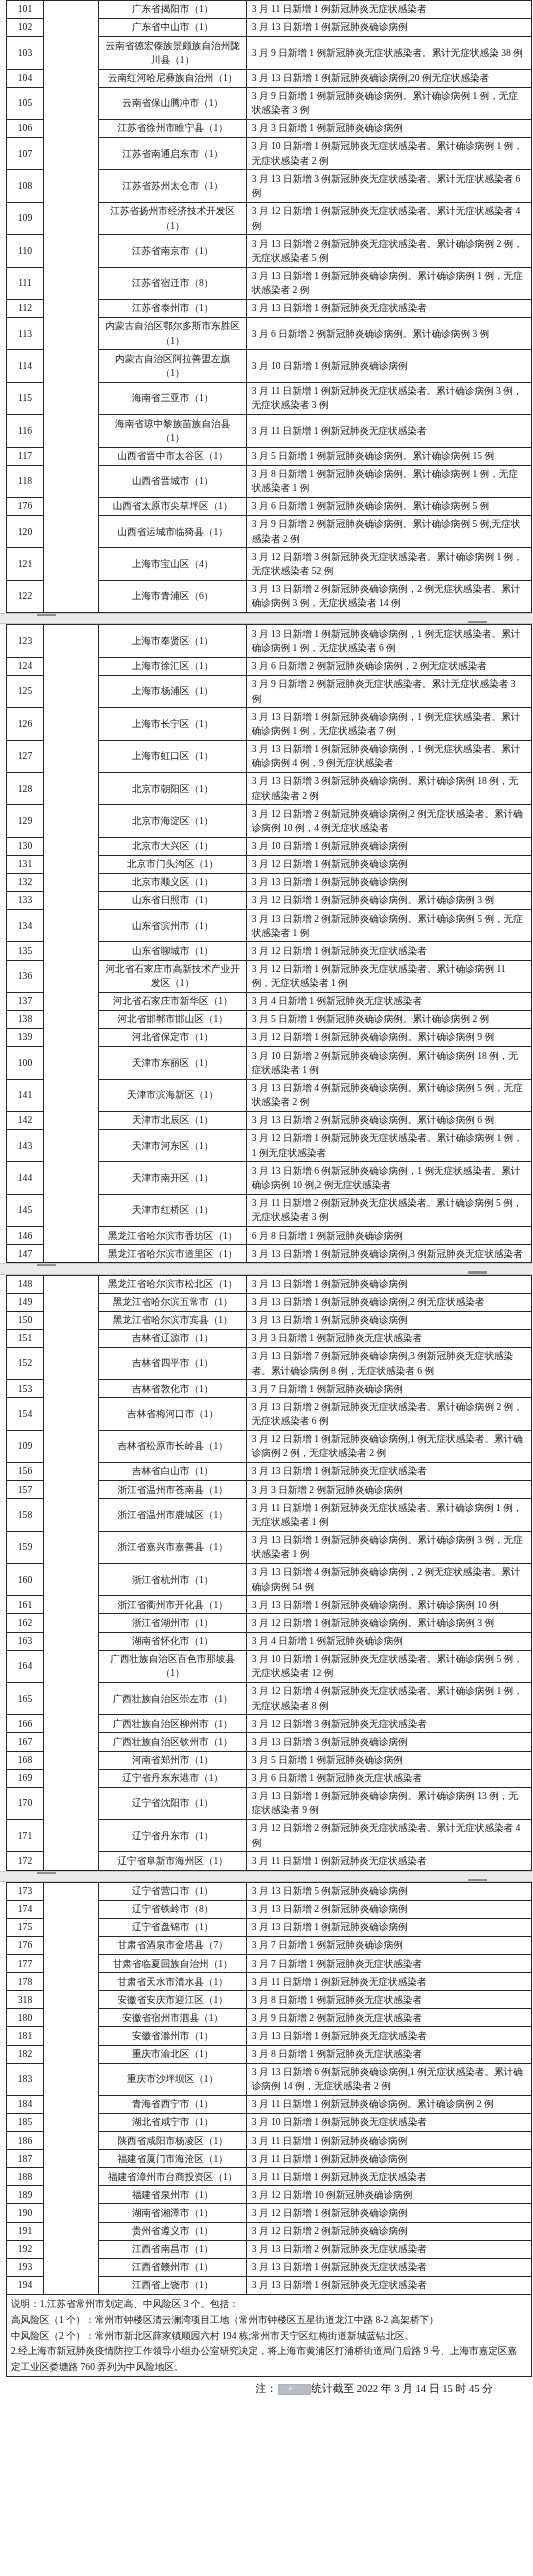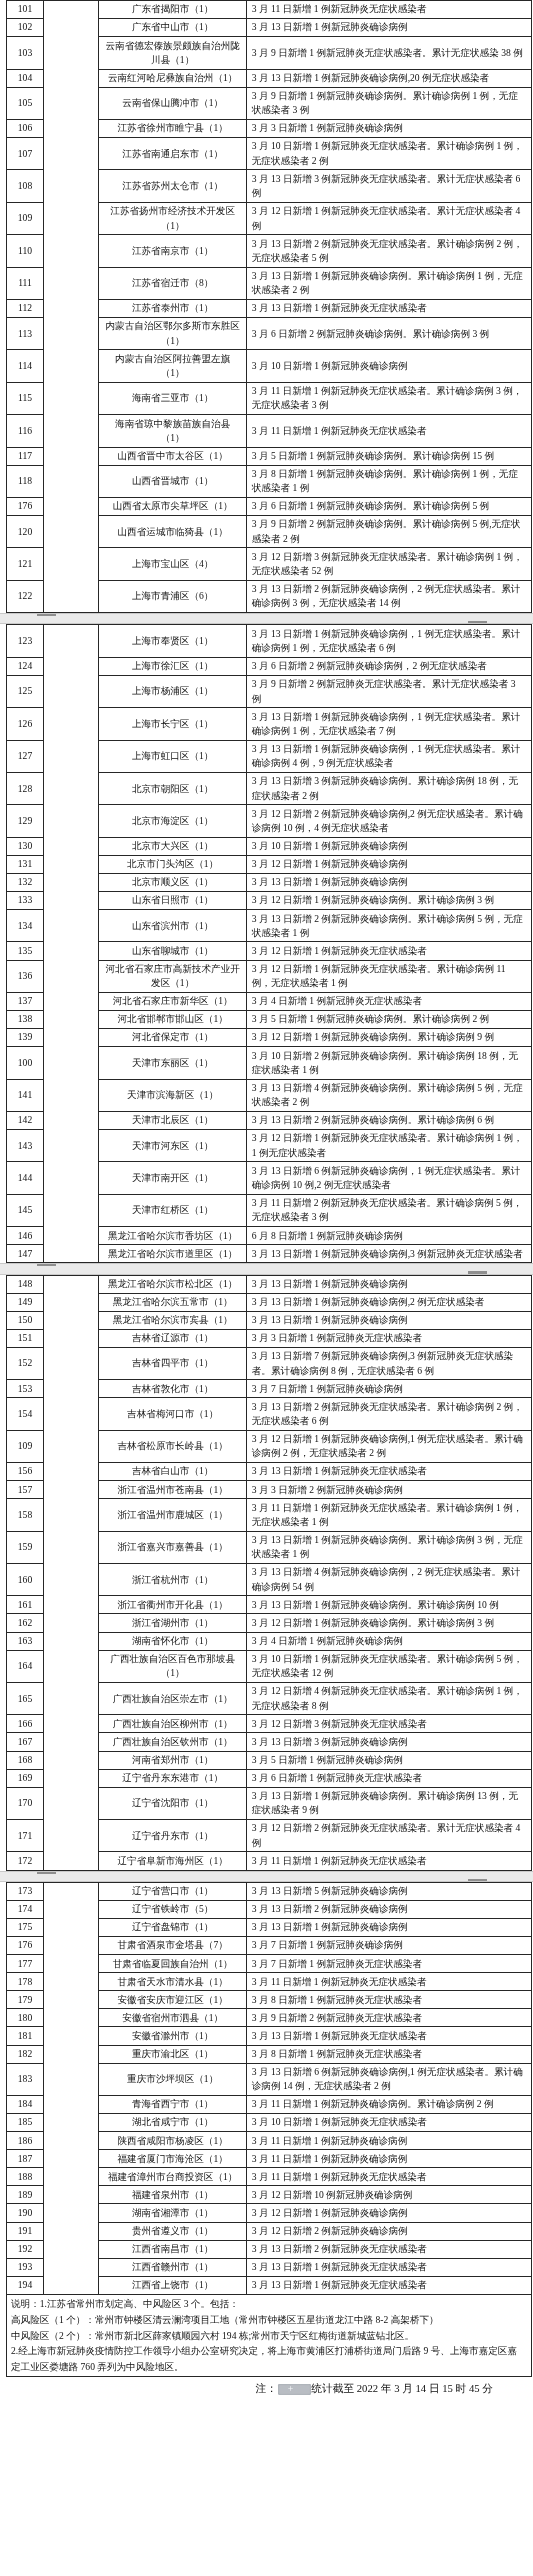--- a/index.html
+++ b/index.html
@@ -452,21 +452,21 @@
   <table class="sec">
     <tbody>
         <tr>
     <td class="c-num">173</td>
     <td class="c-empty" rowspan="22"></td>
           <td class="c-region">辽宁省营口市（1）</td>
     <td class="c-desc">3 月 13 日新增 5 例新冠肺炎确诊病例</td>
   </tr>
         <tr>
     <td class="c-num">174</td>
-    <td class="c-region">辽宁省铁岭市（5）</td>
+    <td class="c-region">辽宁省铁岭市（8）</td>
     <td class="c-desc">3 月 13 日新增 2 例新冠肺炎确诊病例</td>
   </tr>
         <tr>
     <td class="c-num">175</td>
     <td class="c-region">辽宁省盘锦市（1）</td>
     <td class="c-desc">3 月 13 日新增 1 例新冠肺炎确诊病例</td>
   </tr>
         <tr>
     <td class="c-num">176</td>
     <td class="c-region">甘肃省酒泉市金塔县（7）</td>
@@ -476,21 +476,21 @@
     <td class="c-num">177</td>
     <td class="c-region">甘肃省临夏回族自治州（1）</td>
     <td class="c-desc">3 月 7 日新增 1 例新冠肺炎无症状感染者</td>
   </tr>
         <tr>
     <td class="c-num">178</td>
     <td class="c-region">甘肃省天水市清水县（1）</td>
     <td class="c-desc">3 月 11 日新增 1 例新冠肺炎无症状感染者</td>
   </tr>
         <tr>
-    <td class="c-num">179</td>
+    <td class="c-num">318</td>
     <td class="c-region">安徽省安庆市迎江区（1）</td>
     <td class="c-desc">3 月 8 日新增 1 例新冠肺炎无症状感染者</td>
   </tr>
         <tr>
     <td class="c-num">180</td>
     <td class="c-region">安徽省宿州市泗县（1）</td>
     <td class="c-desc">3 月 9 日新增 2 例新冠肺炎无症状感染者</td>
   </tr>
         <tr>
     <td class="c-num">181</td>

